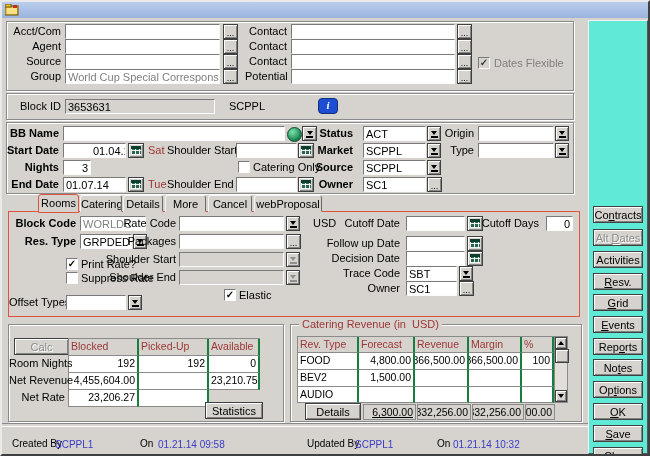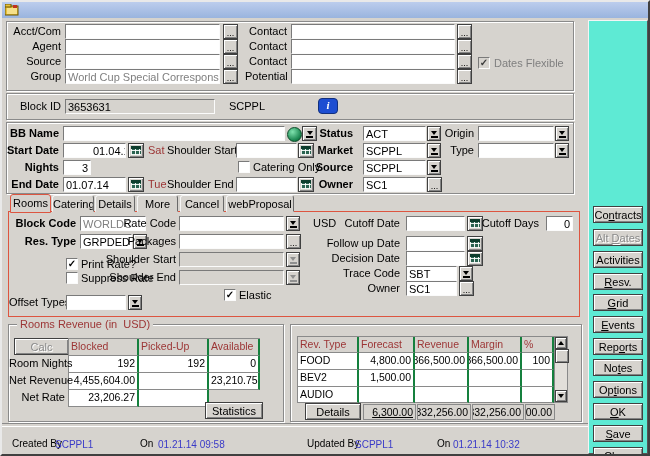--- a/index.html
+++ b/index.html
@@ -45,21 +45,21 @@
   .cb {position:absolute; width:12px; height:12px; box-sizing:border-box; background:#fff;
        border:1px solid; border-color:#7a7a7a #fbfbfb #fbfbfb #7a7a7a;
        font-size:10px; line-height:10px; text-align:center; font-weight:bold; overflow:hidden;}
   .cb.gray {background:#d6d3ce; color:#3a3a3a;}
   .grp {position:absolute; box-sizing:border-box; border:1px solid #8a8a8a;
         box-shadow:inset 1px 1px 0 #fff, 1px 1px 0 #fff;}
   .legend {position:absolute; top:-7px; left:8px; background:#d6d3ce; padding:0 3px;
            font-size:11px; color:#9c3535; white-space:pre;}
   .tab {position:absolute; box-sizing:border-box; height:17px; top:193px; background:#d6d3ce;
         border:1px solid; border-color:#f4f4f4 #6a6a6a #d6d3ce #f4f4f4; border-radius:3px 3px 0 0;
-        font-size:11px; text-align:center; padding-top:2px; z-index:2; white-space:pre; overflow:hidden;}
+        font-size:11px; text-align:center; padding-top:2px; z-index:2; white-space:pre; overflow:hidden;margin-left:28px;}
   .tab.active {top:192px; height:19px; border:1px solid #dd5540; z-index:5;}
   .tabpane {position:absolute; box-sizing:border-box; border:1px solid #dd5540; z-index:1;}
   .tbl {position:absolute; display:grid; border-top:1px solid #8a8a8a; border-left:1px solid #8a8a8a;}
   .tbl > div {box-sizing:border-box; border-right:2px solid #15803d; border-bottom:1px solid #8a8a8a;
               font-size:10.5px; line-height:15px; padding:0 2px; overflow:hidden; white-space:pre; background:#fff;}
   .tbl .hd {background:#d6d3ce; color:#9c3535;}
   .clipL {direction:rtl;}
   .tot {position:absolute; box-sizing:border-box; height:16px; background:#d6d3ce;
         border:1px solid #8a8a8a; font-size:10.5px; line-height:14px; padding:0 2px;
         text-align:right; overflow:hidden; white-space:pre; direction:rtl;}
@@ -235,21 +235,20 @@
     <div class="btn sq cal" style="left:458px; top:39px; width:16px;"><span class="grid"></span></div>
     <div class="lbl" style="left:311px; top:55px; width:80px;">Trace Code</div>
     <div class="fld" style="left:397px; top:54px; width:51px;">SBT</div>
     <div class="btn sq lov" style="left:450px; top:54px; width:14px;"><span class="tri"></span><span class="bar"></span></div>
     <div class="lbl" style="left:311px; top:70px; width:80px;">Owner</div>
     <div class="fld" style="left:397px; top:69px; width:51px;">SC1</div>
     <div class="btn sq dots" style="left:450px; top:69px;"></div>
   </div>
 
   <div class="grp" style="left:6px; top:322px; width:276px; height:98px;">
-    <div class="legend">Rooms Revenue (in  USD)</div>
     <div class="btn dis" style="left:5px; top:13px; width:55px; height:17px;">Calc</div>
     <div class="tbl" style="left:59px; top:13px; grid-template-columns:70px 70px 51px; grid-auto-rows:17px;">
       <div class="hd">Blocked</div>
       <div class="hd">Picked-Up</div>
       <div class="hd">Available</div>
       <div class="num">192</div>
       <div class="num">192</div>
       <div class="num">0</div>
       <div class="num">4,455,604.00</div>
       <div class="num"></div>
@@ -257,20 +256,21 @@
       <div class="num">23,206.27</div>
       <div class="num"></div>
     </div>
     <div class="lbl" style="left:0; top:32px; width:56px;">Room Nights</div>
     <div class="lbl" style="left:0; top:49px; width:56px;">Net Revenue</div>
     <div class="lbl" style="left:0; top:66px; width:56px;">Net Rate</div>
     <div class="btn" style="left:196px; top:77px; width:58px; height:17px;">Statistics</div>
   </div>
 
   <div class="grp" style="left:288px; top:322px; width:292px; height:98px;">
+    <div class="legend">Catering Revenue (in  USD)</div>
     <div class="tbl" style="left:6px; top:11px; grid-template-columns:61px 56px 54px 53px 32px; grid-template-rows:16px 17px 17px 16px;">
       <div class="hd">Rev. Type</div>
       <div class="hd">Forecast</div>
       <div class="hd">Revenue</div>
       <div class="hd">Margin</div>
       <div class="hd">%</div>
       <div>FOOD</div>
       <div class="num clipL">4,800.00</div>
       <div class="num clipL">3,866,500.00</div>
       <div class="num clipL">3,866,500.00</div>

